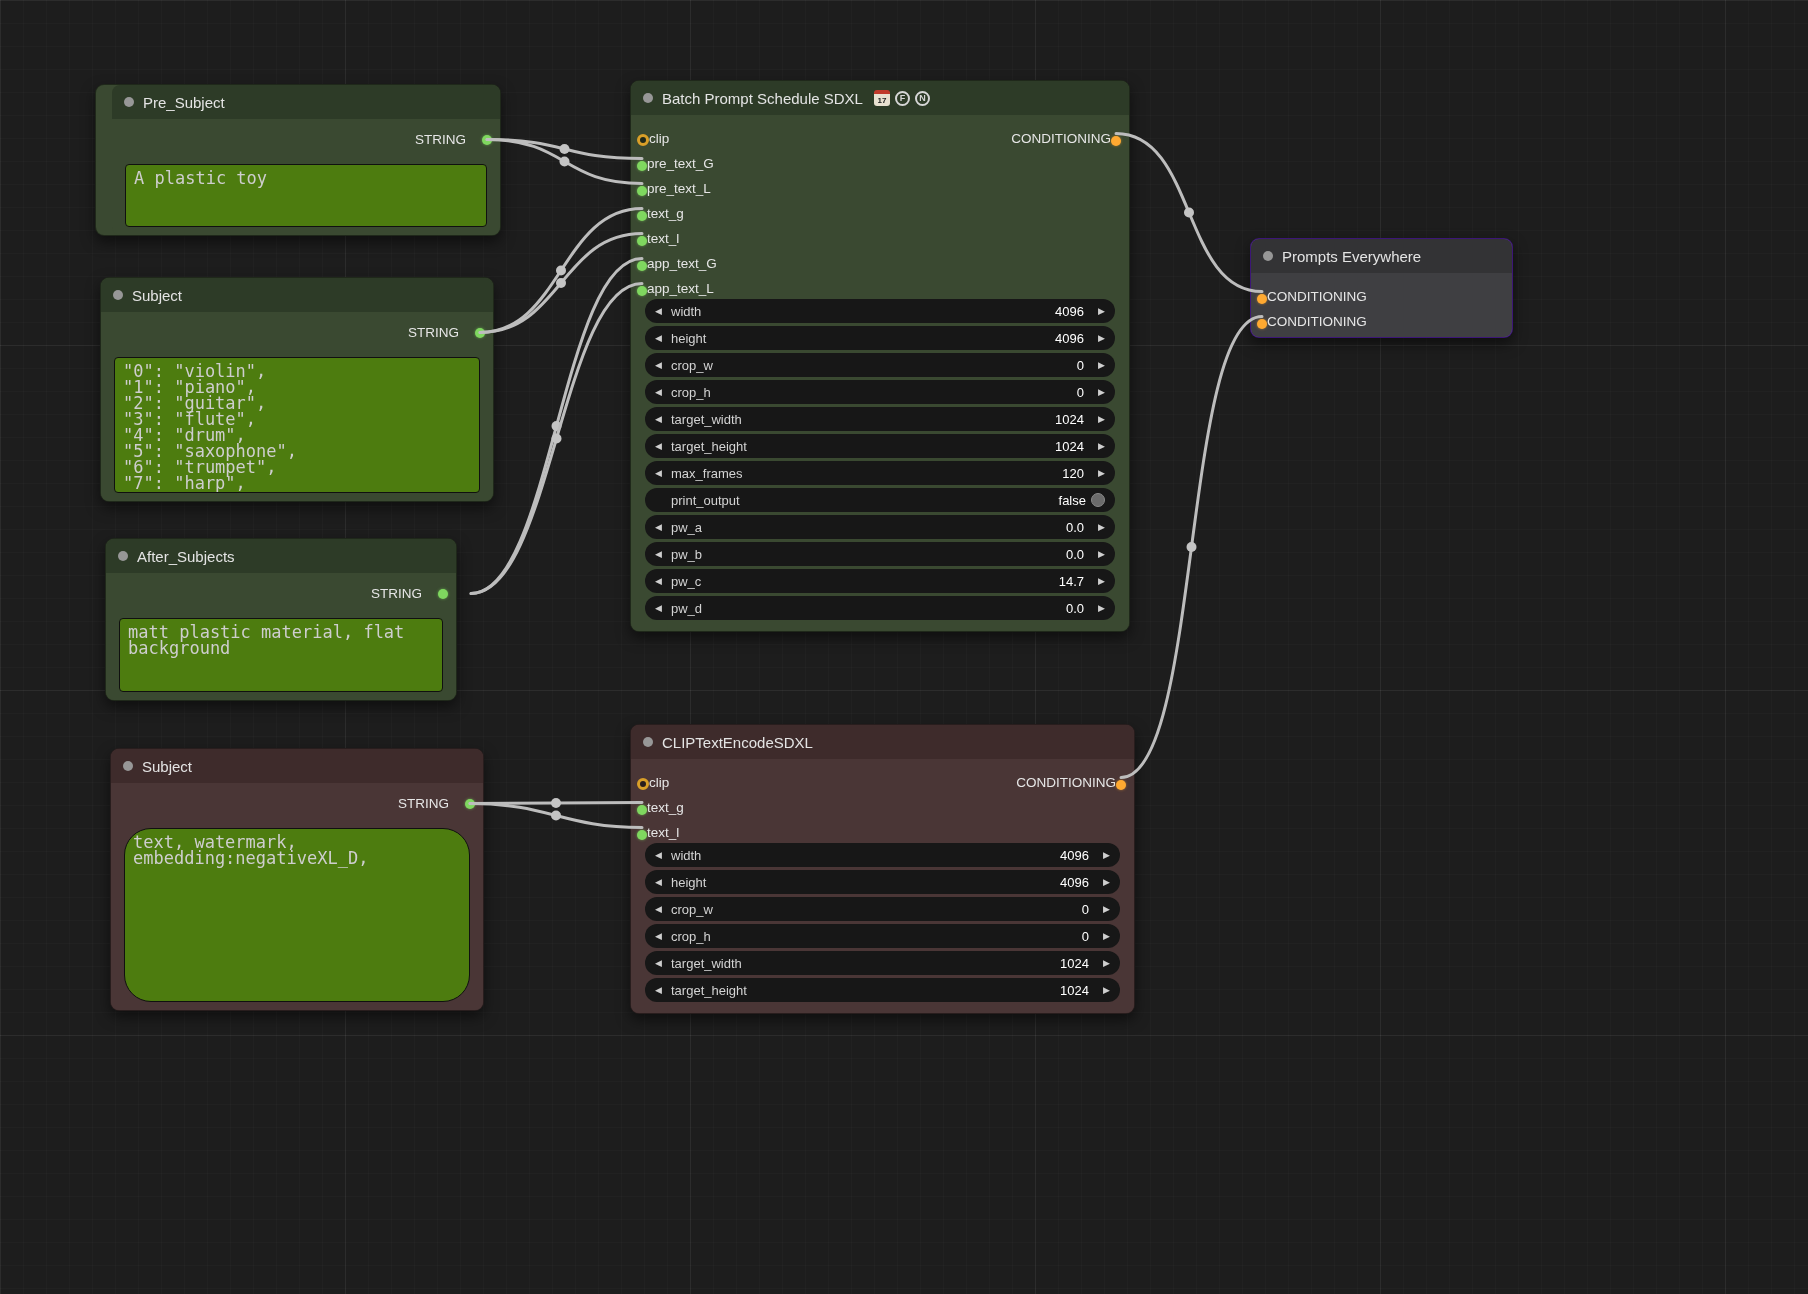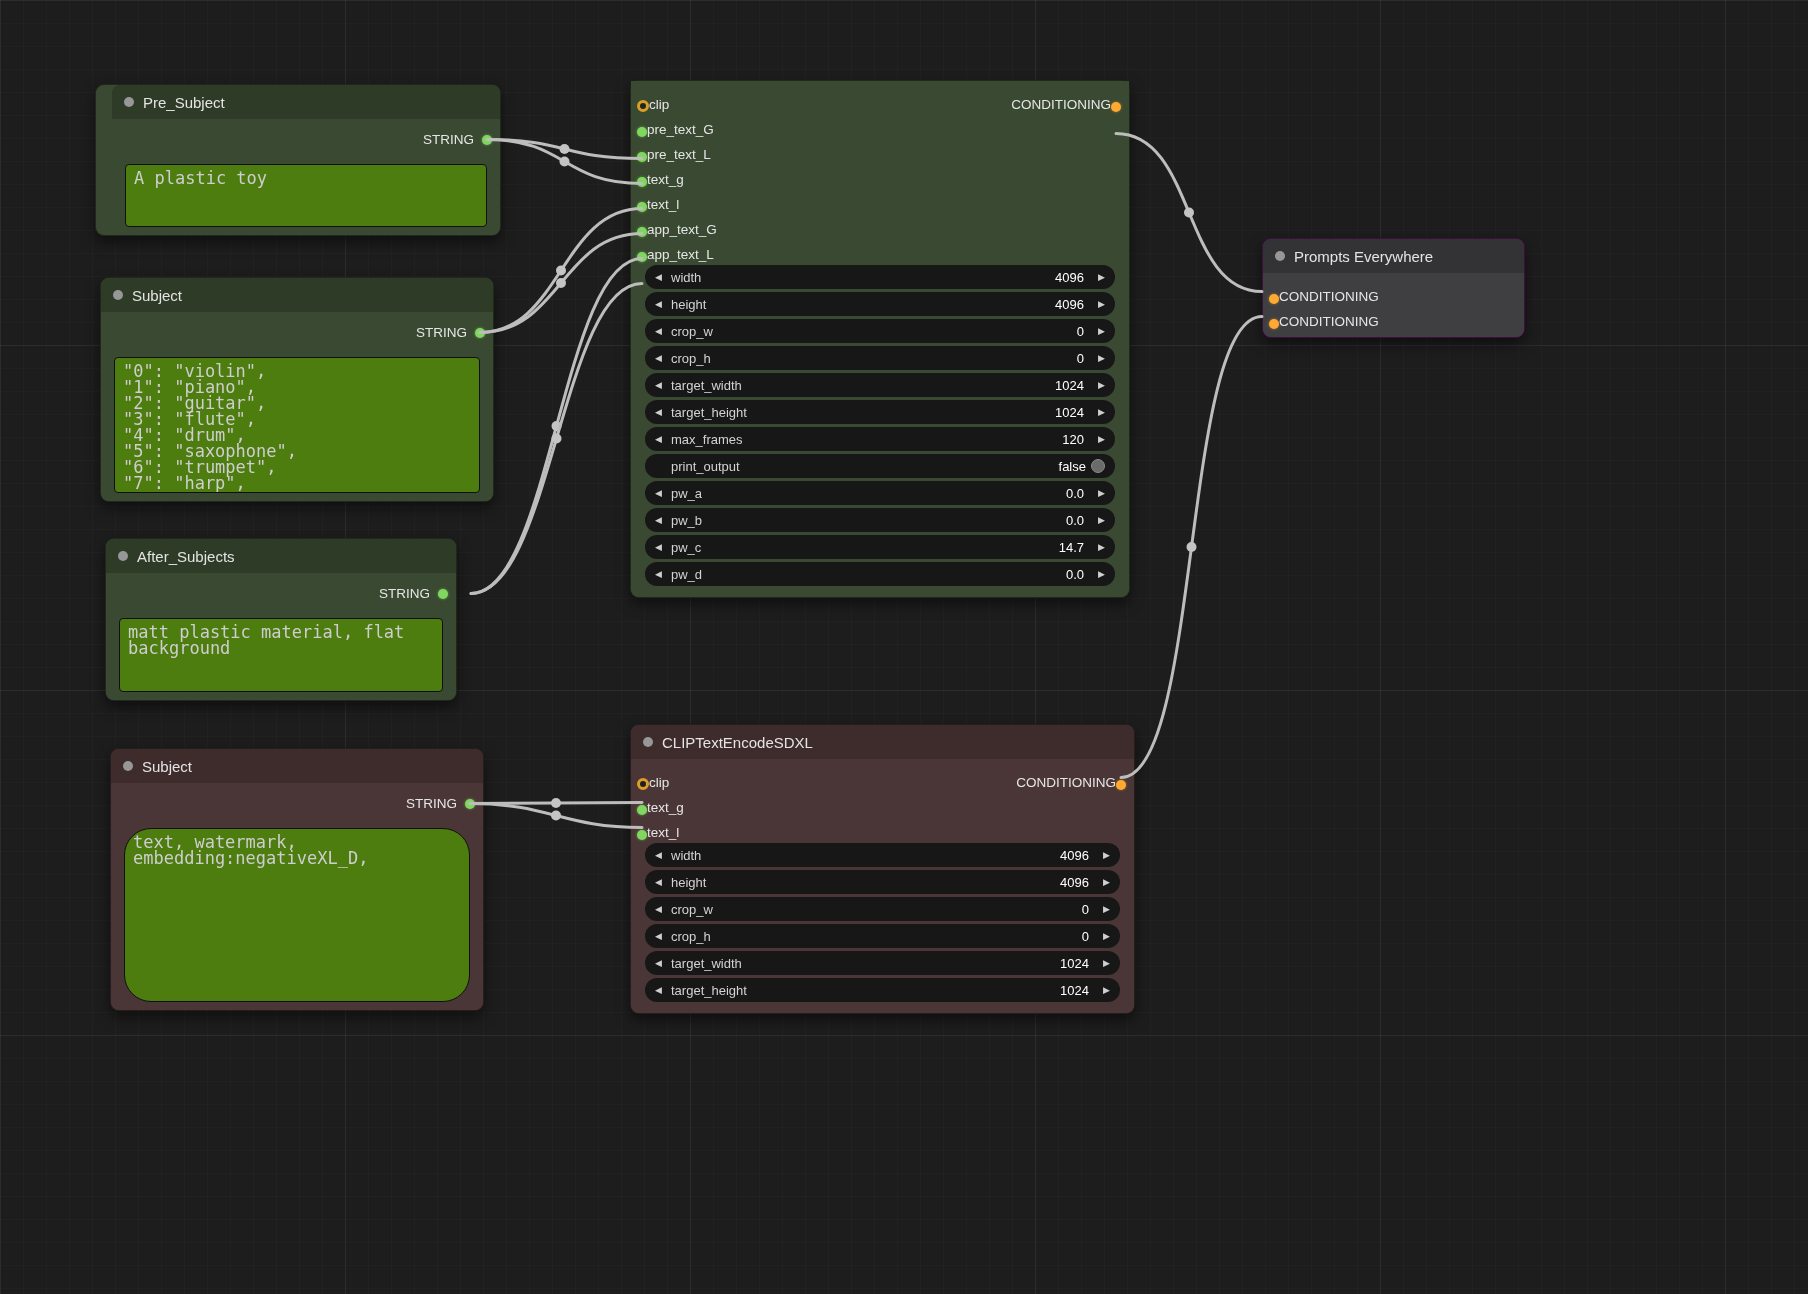--- a/index.html
+++ b/index.html
@@ -41,35 +41,35 @@
   .body { border-radius: 0 0 8px 8px; padding-bottom: 8px; }
 
   .node-green .titlebar { background: #2d3b27; }
   .node-green .body     { background: #3a4931; }
   .node-green           { background: #3a4931; }
   .node-red .titlebar   { background: #3e2b2b; }
   .node-red .body       { background: #4a3636; }
   .node-red             { background: #4a3636; }
   .node-gray .titlebar  { background: #333335; }
   .node-gray .body      { background: #3f3f42; }
-  .node-gray            { background: #701a75; margin-left: 12px; }
+  .node-gray            { background: #6d28d9; }
 
   
   .ports { position: relative; padding-top: 6px; }
   .port { height: 25px; display: flex; align-items: flex-end; gap: 0; font-size: 13.5px; color: #e6e6e6; }
   .port.in  { padding-left: 6px; }
   .port.out { justify-content: flex-end; padding-right: 8px; }
   .outputs { position: absolute; top: 6px; right: 0; left: 0; }
   .dot { width: 10px; height: 10px; border-radius: 50%; flex: none; }
   .dot-string { background: #7fd75f; box-shadow: 0 0 3px rgba(127,215,95,.6); }
   .dot-cond   { background: #ffa931; box-shadow: 0 0 3px rgba(255,169,49,.5); }
   .dot-clip   { width: 12px; height: 12px; background: rgba(0,0,0,0.45); border: 3px solid #d99f28; }
 
   
-  .outrow { height: 25px; margin-top: 8px; display: flex; align-items: center; justify-content: flex-end; gap: 8px; padding-right: 8px; font-size: 13.5px; color: #e6e6e6; }
+  .outrow { height: 25px; margin-top: 8px; display: flex; align-items: center; justify-content: flex-end; gap: 16px; padding-right: 8px; font-size: 13.5px; color: #e6e6e6; }
 
   
   .textbox {
     margin: 12px 13px 0 13px;
     background: #4d7c0f;
     border: 1px solid #101010;
     border-radius: 4px;
     padding: 5px 8px;
     font-family: "DejaVu Sans Mono", monospace;
     font-size: 17px; line-height: 16px; color: #cecece;
@@ -205,20 +205,29 @@
   <div class="body">
     <div class="outrow">
       <span>STRING</span>
       <span class="dot dot-string"></span>
     </div>
     <div class="textbox">text, watermark, embedding:negativeXL_D,</div>
   </div>
 </div>
 
 <div class="node node-green" id="node-batch-prompt">
+  <div class="titlebar">
+    <span class="title-dot"></span>
+    <span>Batch Prompt Schedule SDXL</span>
+    <span class="badges">
+      <span class="badge-cal">17</span>
+      <span class="badge-circle">F</span>
+      <span class="badge-circle">N</span>
+    </span>
+  </div>
   <div class="body">
     <div class="ports">
       <div class="port in">
         <span class="dot dot-clip"></span>
         <span>clip</span>
       </div>
       <div class="port in">
         <span class="dot dot-string"></span>
         <span>pre_text_G</span>
       </div>

